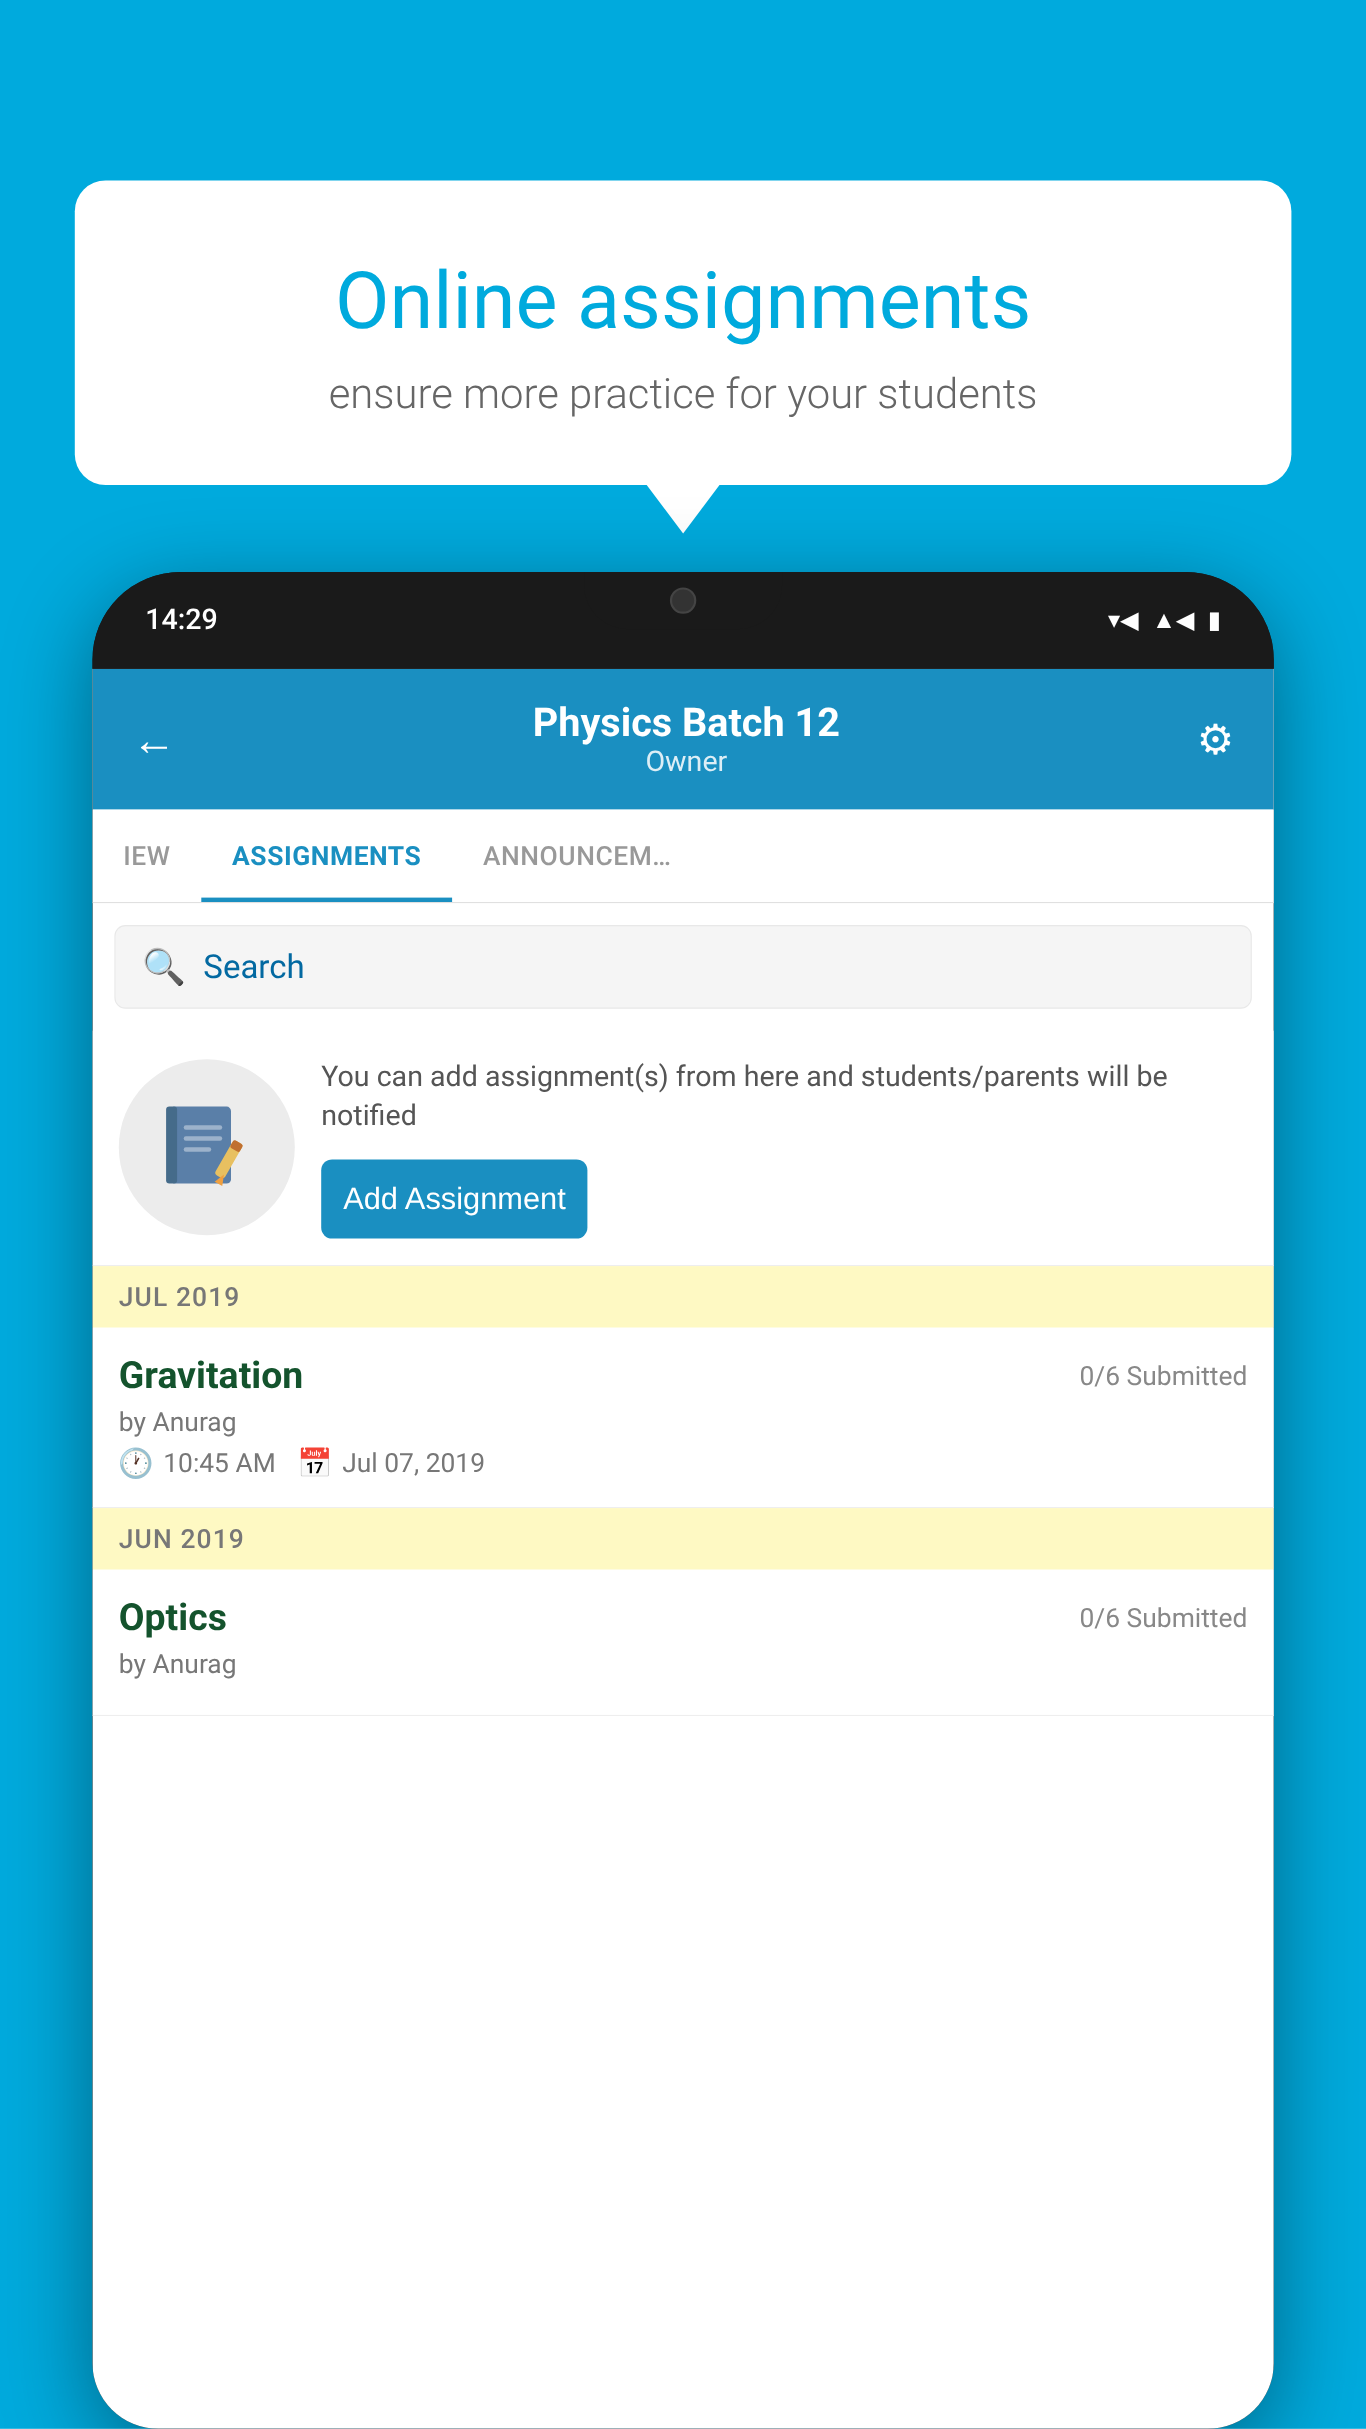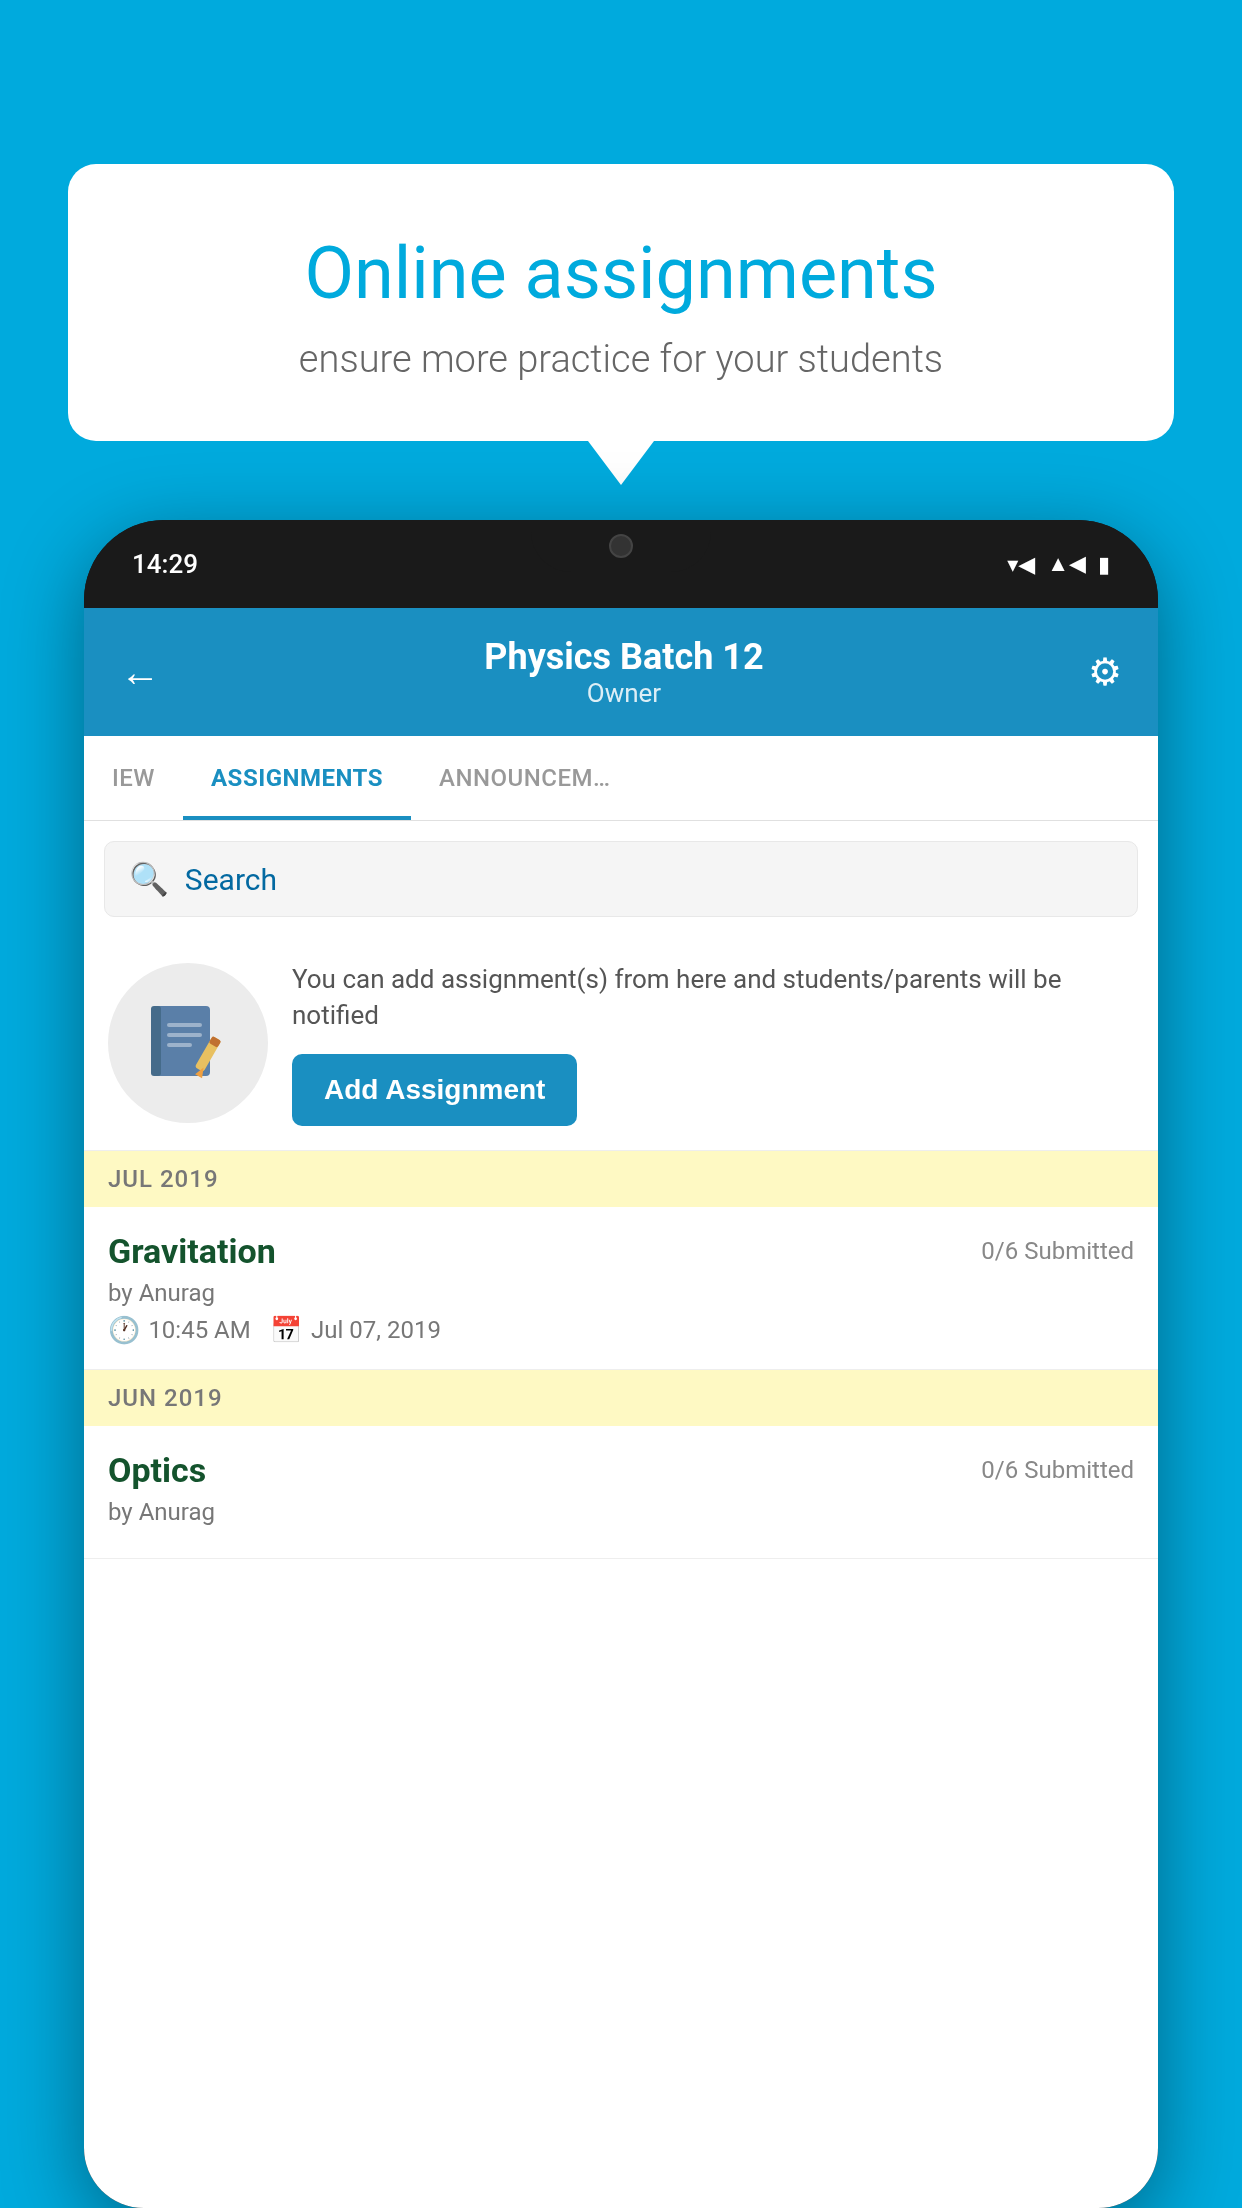--- a/index.html
+++ b/index.html
@@ -238,23 +238,23 @@
       font-size: 26px;
       color: #555;
       line-height: 1.4;
       margin-bottom: 20px;
     }
     .add-assignment-btn {
       background: #1a8fc1;
       color: white;
       border: none;
       border-radius: 10px;
-      padding: 20px 32px;
+      padding: 20px 20px;
       font-size: 28px;
-      font-weight: 700;
+      font-weight: 400;
       cursor: pointer;
       display: inline-block;
     }
 
     
     .month-separator {
       background: #fef9c3;
       padding: 14px 24px;
       font-size: 24px;
       color: #777;

